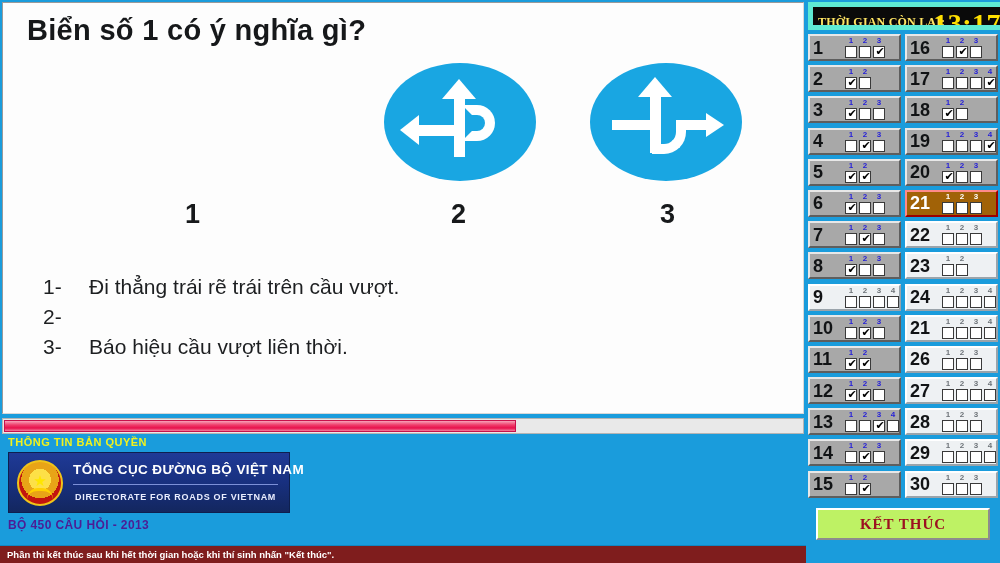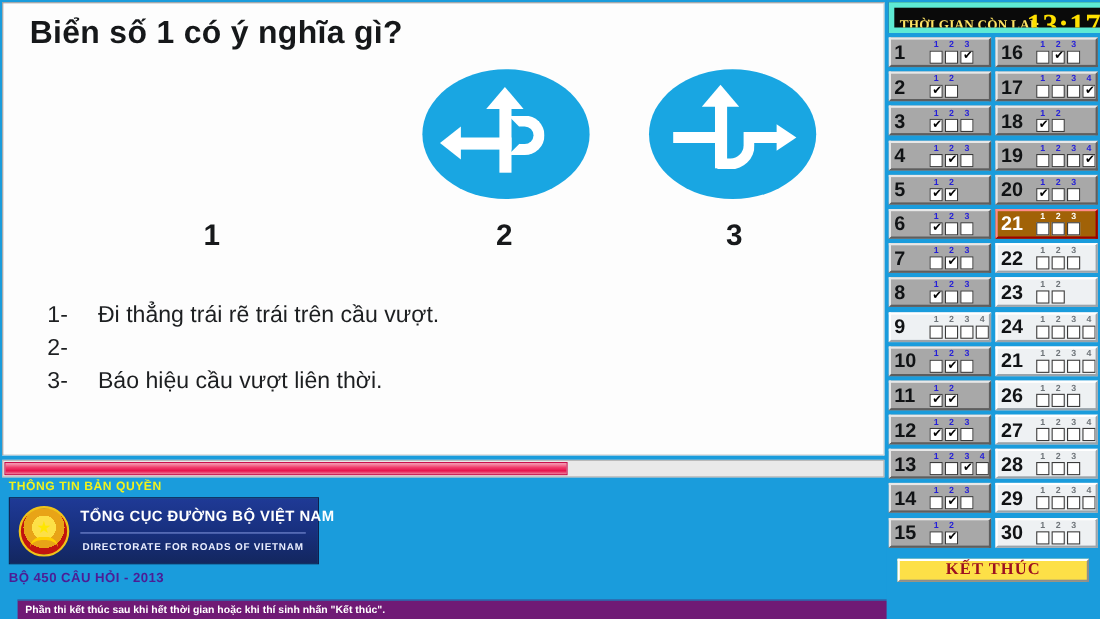--- a/index.html
+++ b/index.html
@@ -210,23 +210,23 @@
     position: absolute; left: 66px; top: 39px;
     font-size: 9px; font-weight: bold; color: #e9edff;
     letter-spacing: 0.7px; white-space: nowrap;
   }
   #question-set {
     position: absolute; left: 8px; top: 82px;
     font-size: 12px; font-weight: bold; color: #4c1d95;
     letter-spacing: 0.4px;
   }
   #statusbar {
-    position: absolute; left: 16px; top: 545px;
+    position: absolute; left: 0; top: 545px;
     width: 806px; height: 18px;
-    background: #701a75;
+    background: #7f1d1d;
     border-top: 1px solid #1187c2;
   }
   #statusbar-text {
     position: absolute; left: 7px; top: 3px;
     font-size: 9.5px; font-weight: bold; color: #ffffff;
     white-space: nowrap;
   }
 
   
   #right-pane {
@@ -312,22 +312,22 @@
   }
   .opt-box.checked::after {
     content: "\2714";
     position: absolute; left: 0px; top: -2px;
     font-size: 11px; line-height: 13px; color: #000;
     width: 12px; text-align: center;
   }
 
   #finish-button {
     position: absolute; left: 10px; top: 508px;
-    width: 174px; height: 21px;
-    background: #fde047;
+    width: 174px; height: 32px;
+    background: #bef264;
     border-top: 2px solid #ffffff;
     border-left: 2px solid #ffffff;
     border-right: 2px solid #8d8d8d;
     border-bottom: 2px solid #8d8d8d;
     display: flex; align-items: center; justify-content: center;
     cursor: pointer;
   }
   #finish-label {
     font-family: "Liberation Serif", serif;
     font-size: 15px; font-weight: bold; color: #9c1020;

